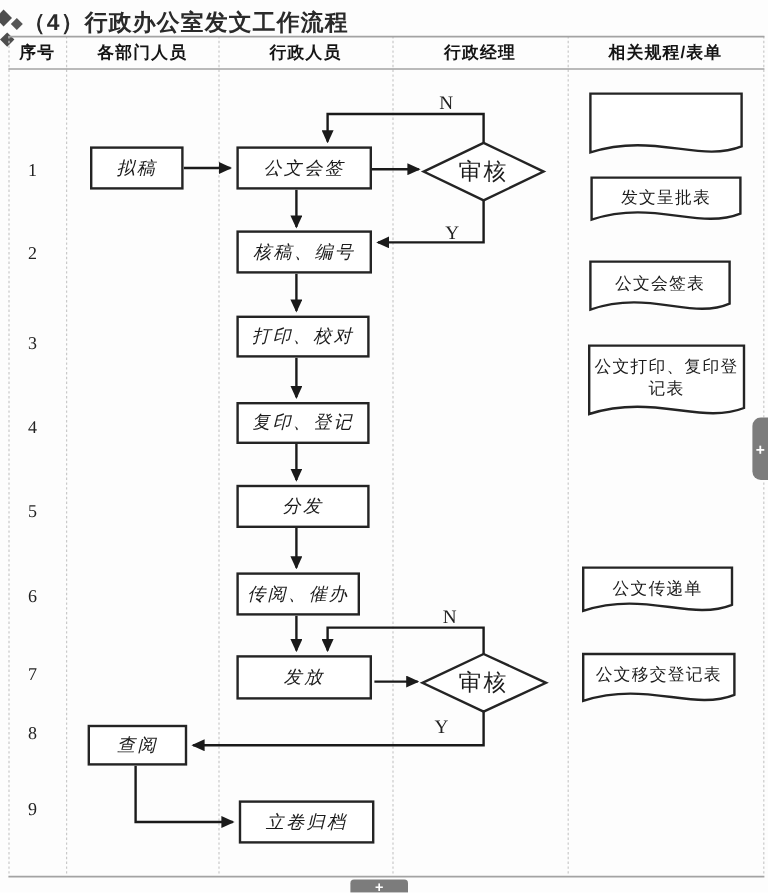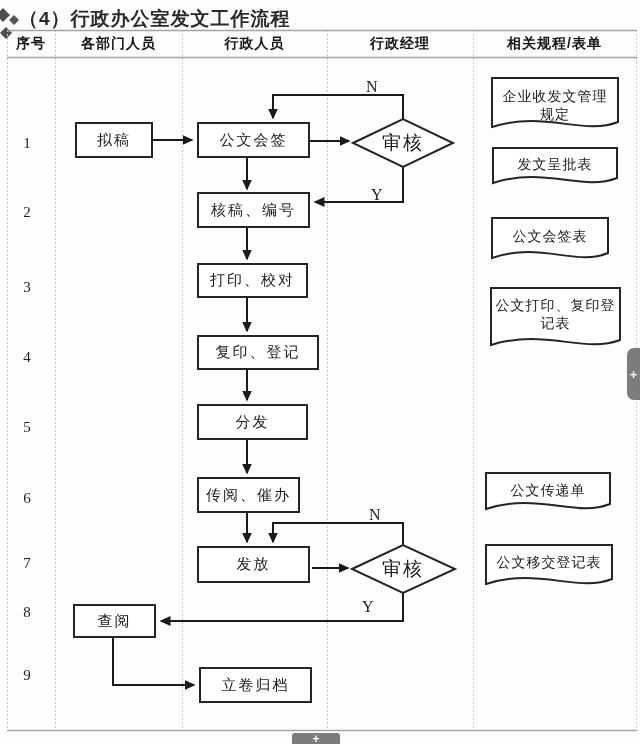--- a/index.html
+++ b/index.html
@@ -3,21 +3,21 @@
 <meta charset="utf-8">
 <style>
   html,body{margin:0;padding:0;background:#fff;}
   #screen{position:relative;width:640px;height:744px;background:#fdfdfd;overflow:hidden;
           font-family:"Liberation Sans","DejaVu Sans",sans-serif;}
   #diagram-svg{position:absolute;left:0;top:0;}
   .title{position:absolute;left:19px;top:6px;font-size:19px;font-weight:bold;color:#2a2a2a;letter-spacing:1px;}
   .hdr{position:absolute;top:31px;height:26px;display:flex;align-items:center;justify-content:center;
        font-weight:bold;font-size:14px;color:#141414;letter-spacing:1px;}
   .box{position:absolute;box-sizing:border-box;border:2px solid #242424;background:#fff;
-       display:flex;align-items:center;justify-content:center;font-size:15px;color:#1b1b1b;letter-spacing:2px;}
+       display:flex;align-items:center;justify-content:center;font-size:15px;color:#1b1b1b;letter-spacing:2px;font-style:italic;}
   .dtext{position:absolute;transform:translate(-50%,-50%);font-size:19px;color:#1b1b1b;letter-spacing:2px;}
   .doc-label{position:absolute;font-size:14px;color:#1b1b1b;text-align:center;letter-spacing:1px;line-height:18px;}
   .num{position:absolute;left:3px;width:48px;text-align:center;
        font-family:"Liberation Serif","DejaVu Serif",serif;font-size:15px;color:#222;}
   .branch{position:absolute;font-family:"Liberation Serif","DejaVu Serif",serif;font-size:16px;color:#222;}
   .tab{position:absolute;background:#7c7c7c;color:#fff;display:flex;align-items:center;justify-content:center;
        font-weight:bold;cursor:pointer;}
   .tab-right{left:627px;top:348px;width:13px;height:52px;border-radius:7px 0 0 7px;font-size:13px;}
   .tab-bottom{left:292px;top:733px;width:48px;height:11px;border-radius:3px 3px 0 0;font-size:12px;line-height:10px;}
 </style>
@@ -99,39 +99,35 @@
   <div class="num" style="top:419px;">5</div>
   <div class="num" style="top:490px;">6</div>
   <div class="num" style="top:555px;">7</div>
   <div class="num" style="top:604px;">8</div>
   <div class="num" style="top:667px;">9</div>
 
   <div class="box" style="left:75px;top:122px;width:78px;height:36px;">拟稿</div>
   <div class="box" style="left:197px;top:122px;width:113px;height:36px;">公文会签</div>
   <div class="box" style="left:197px;top:192px;width:113px;height:36px;">核稿、编号</div>
   <div class="box" style="left:197px;top:263px;width:111px;height:35px;">打印、校对</div>
-  <div class="box" style="left:197px;top:335px;width:122px;height:35px;">复印、登记</div>
+  <div class="box" style="left:197px;top:335px;width:111px;height:35px;">复印、登记</div>
   <div class="box" style="left:197px;top:404px;width:111px;height:36px;">分发</div>
   <div class="box" style="left:197px;top:477px;width:103px;height:36px;">传阅、催办</div>
   <div class="box" style="left:197px;top:546px;width:113px;height:37px;">发放</div>
   <div class="box" style="left:73px;top:604px;width:83px;height:34px;">查阅</div>
   <div class="box" style="left:199px;top:667px;width:113px;height:36px;">立卷归档</div>
 
   <div class="dtext" style="left:403px;top:143px;">审核</div>
   <div class="dtext" style="left:403px;top:569px;">审核</div>
 
   <div class="branch" style="left:366px;top:78px;">N</div>
   <div class="branch" style="left:371px;top:186px;">Y</div>
   <div class="branch" style="left:369px;top:506px;">N</div>
   <div class="branch" style="left:362px;top:598px;">Y</div>
 
-  <div class="doc-label" style="left:492px;top:87px;width:126px;">
-    <div>企业收发文管理</div>
-    <div>规定</div>
-  </div>
   <div class="doc-label" style="left:493px;top:155px;width:124px;">发文呈批表</div>
   <div class="doc-label" style="left:492px;top:227px;width:116px;">公文会签表</div>
   <div class="doc-label" style="left:491px;top:296px;width:129px;">
     <div>公文打印、复印登</div>
     <div>记表</div>
   </div>
   <div class="doc-label" style="left:486px;top:481px;width:124px;">公文传递单</div>
   <div class="doc-label" style="left:486px;top:553px;width:126px;">公文移交登记表</div>
 
   <div class="tab tab-right">+</div>

